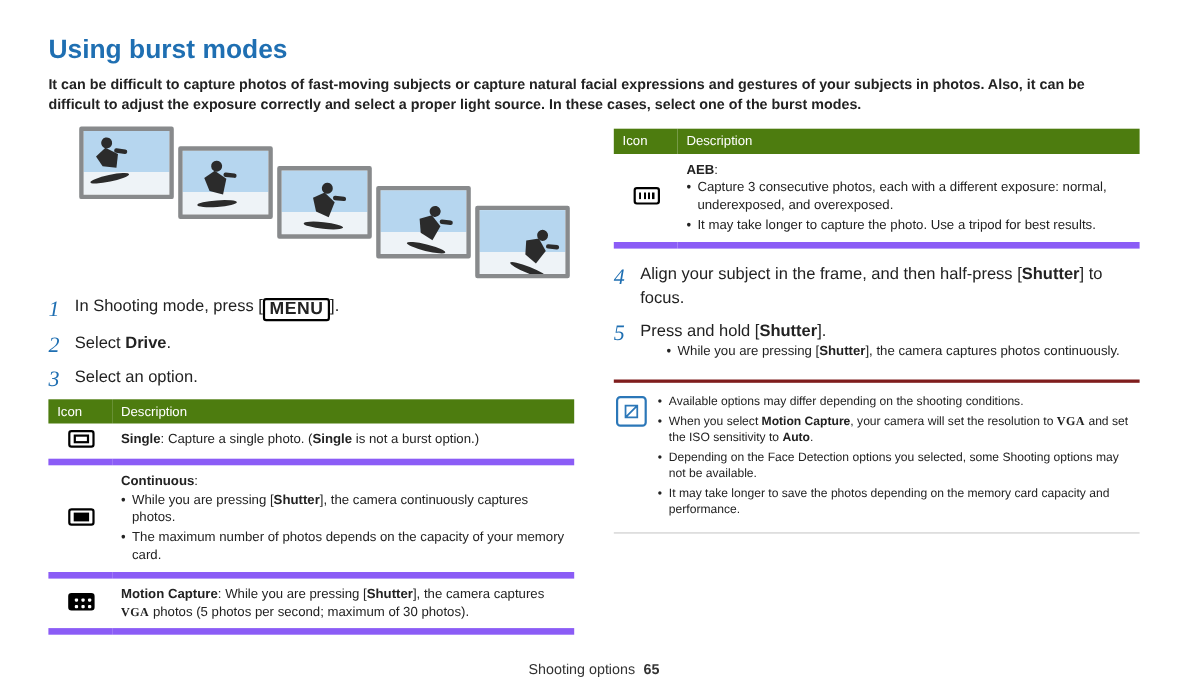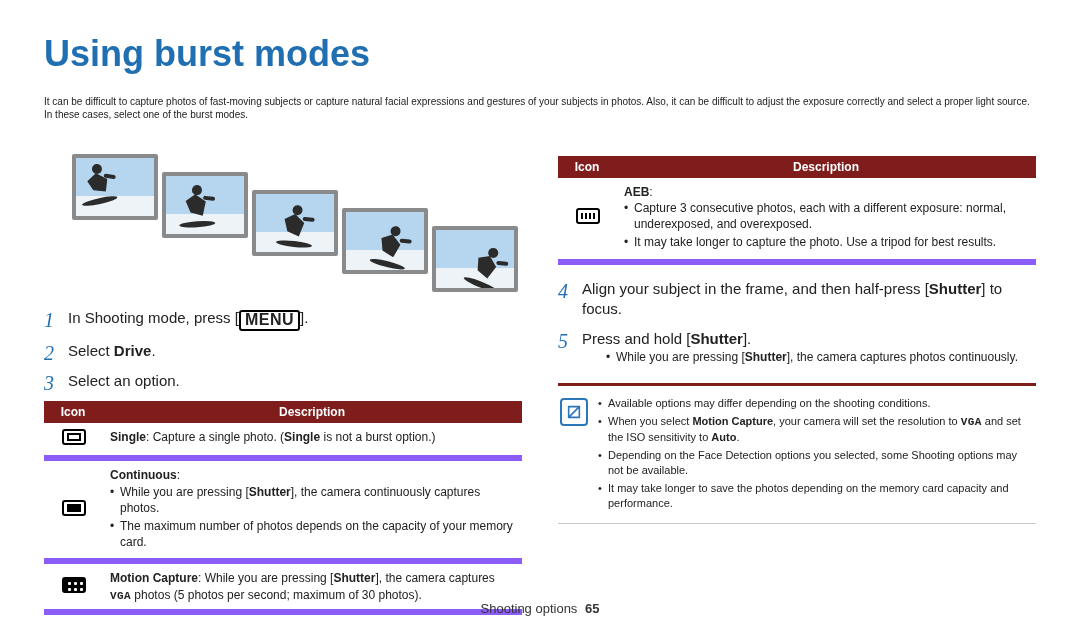--- a/index.html
+++ b/index.html
@@ -8,27 +8,28 @@
     width: 1080px;
     height: 630px;
     padding: 30px 44px 0 44px;
     color: #222;
     position: relative;
     font-size: 12.5px;
     line-height: 1.35;
   }
   h1.page-title {
     color: #1f6fb2;
-    font-size: 36px;
+    font-size: 24px;
     font-weight: 700;
-    margin-bottom: 16px;
+    margin-bottom: 6px;
   }
   .intro {
-    font-size: 10px;
-    margin-bottom: 30px;
+    font-size: 13px;
+    margin-bottom: 10px;
+    font-weight: bold;
   }
   .columns {
     display: flex;
     gap: 36px;
   }
   .col { flex: 1 1 50%; }
   
   .frames {
     display: flex;
     gap: 0;
@@ -82,24 +83,24 @@
     letter-spacing: 0.5px;
   }
   
   table.desc {
     width: 100%;
     border-collapse: collapse;
     font-size: 12px;
     margin-top: 4px;
   }
   table.desc thead th {
-    background: #7f1d1d;
+    background: #4d7c0f;
     color: #fff;
-    font-weight: 700;
-    text-align: center;
+    font-weight: 400;
+    text-align: left;
     padding: 3px 8px;
     font-size: 12px;
   }
   table.desc thead th:first-child { width: 58px; }
   table.desc td {
     border-bottom: 6px solid #8b5cf6;
     padding: 6px 6px 6px 8px;
     vertical-align: top;
   }
   table.desc td.icon-cell {
@@ -137,21 +138,21 @@
   .mode-icon.aeb::before {
     content:""; position:absolute; left:3px; right:3px; top:3px; bottom:3px;
     background: repeating-linear-gradient(90deg,#000 0 2px,#fff 2px 4px);
   }
   ul.b { list-style: none; padding-left: 0; }
   ul.b > li { position: relative; padding-left: 10px; margin-bottom: 2px; }
   ul.b > li::before { content:"•"; position:absolute; left:0; top:0; }
   .sub { font-size: 12px; padding-left: 24px; }
   .sub ul.b > li::before { content:"•"; }
   .vga-tag {
-    display:inline-block; font-family: Liberation Mono, monospace; font-weight:800;
+    display:inline-block; font-family: Liberation Serif, serif; font-weight:800;
     font-size: 11px; letter-spacing: 0.4px;
   }
   
   .note {
     display: flex;
     align-items: flex-start;
     border-top: 3px solid #7f1d1d;
     border-bottom: 1px solid #c9c9c9;
     padding: 10px 6px 10px 0;
     margin-top: 18px;

